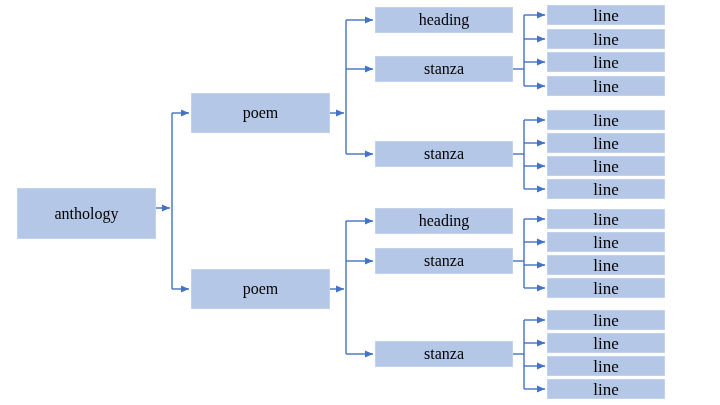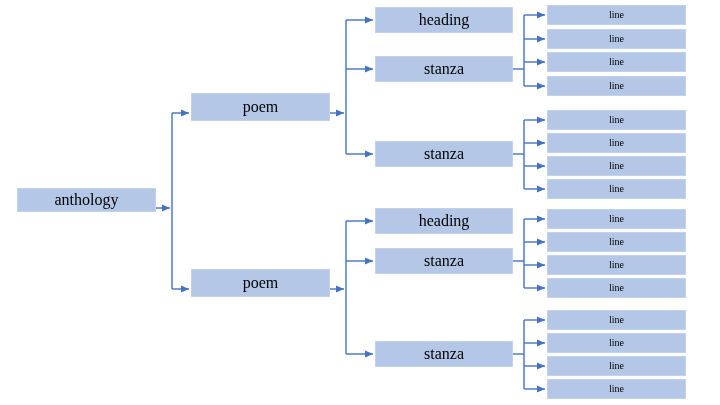--- a/index.html
+++ b/index.html
@@ -17,24 +17,24 @@
   }
   .edges{position:absolute;left:0;top:0;width:720px;height:405px;}
   .edge{stroke:var(--connector);stroke-width:1.4;fill:none;}
   .arrow{marker-end:url(#arrowhead);}
   #arrowhead path{fill:var(--connector);}
   .node{
     position:absolute;display:flex;align-items:center;justify-content:center;
     background:var(--box-fill);border:1px solid var(--box-border);
     box-sizing:border-box;font-size:16px;line-height:1;white-space:nowrap;
   }
-  .lvl1{width:139px;height:24px;}
-  .lvl2{width:139px;height:28px;}
+  .lvl1{width:139px;height:51px;}
+  .lvl2{width:139px;height:40px;}
   .lvl3{width:138px;height:26px;}
-  .lvl4{width:139px;height:20px;font-size:10px;}
+  .lvl4{width:118px;height:20px;font-size:17px;}
 </style>
 </head>
 <body>
 
 <div class="canvas">
 
   <svg class="edges" viewBox="0 0 720 405" aria-hidden="true">
     <defs>
       <marker id="arrowhead" viewBox="0 0 10 10" refX="9" refY="5" markerWidth="6.5" markerHeight="6.5" orient="auto">
         <path d="M0,1 L9,5 L0,9 Z"></path>

